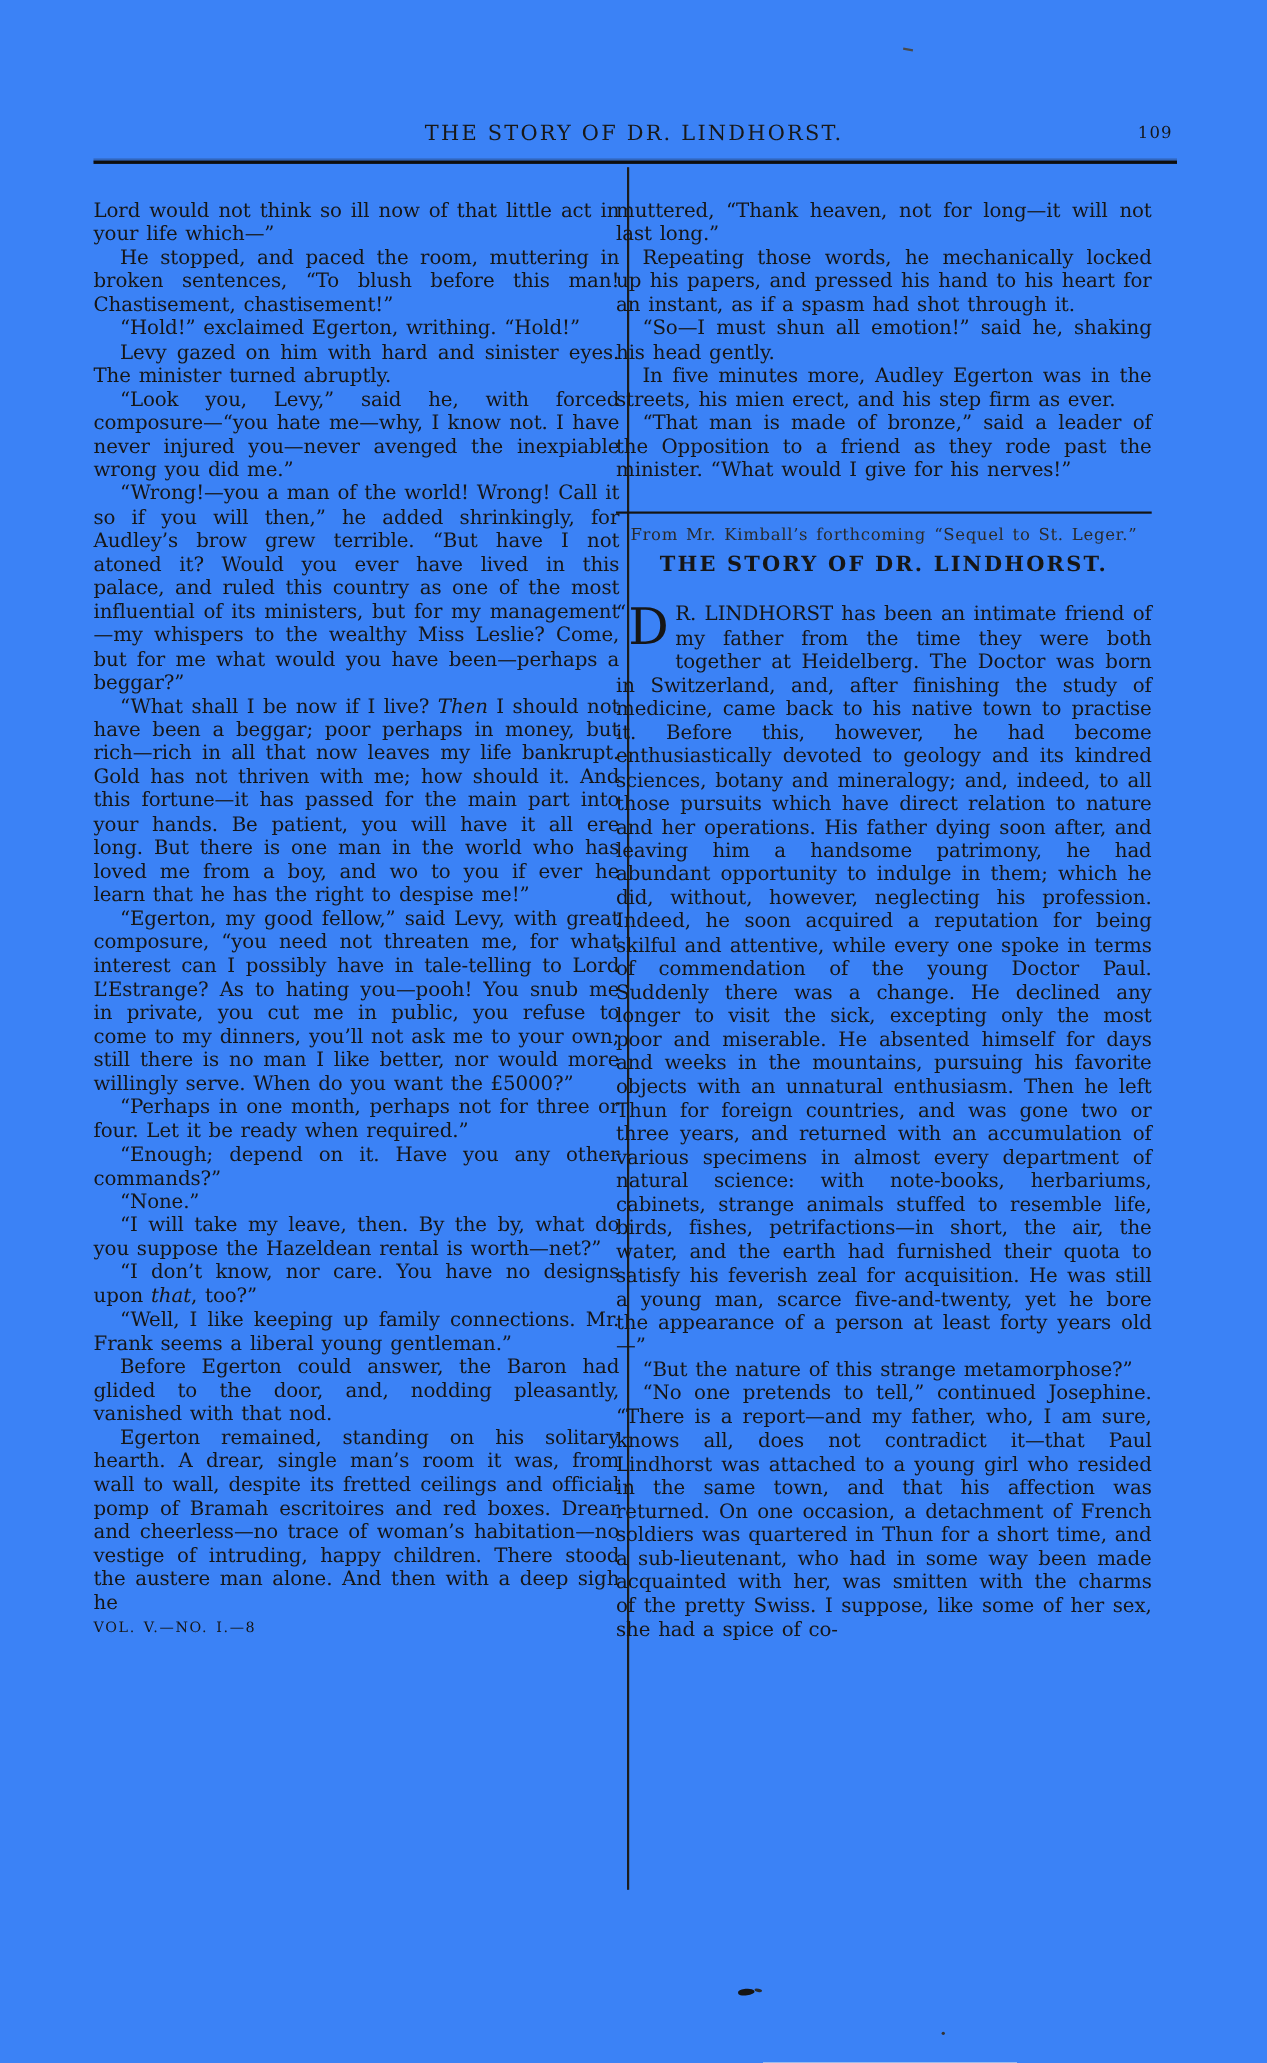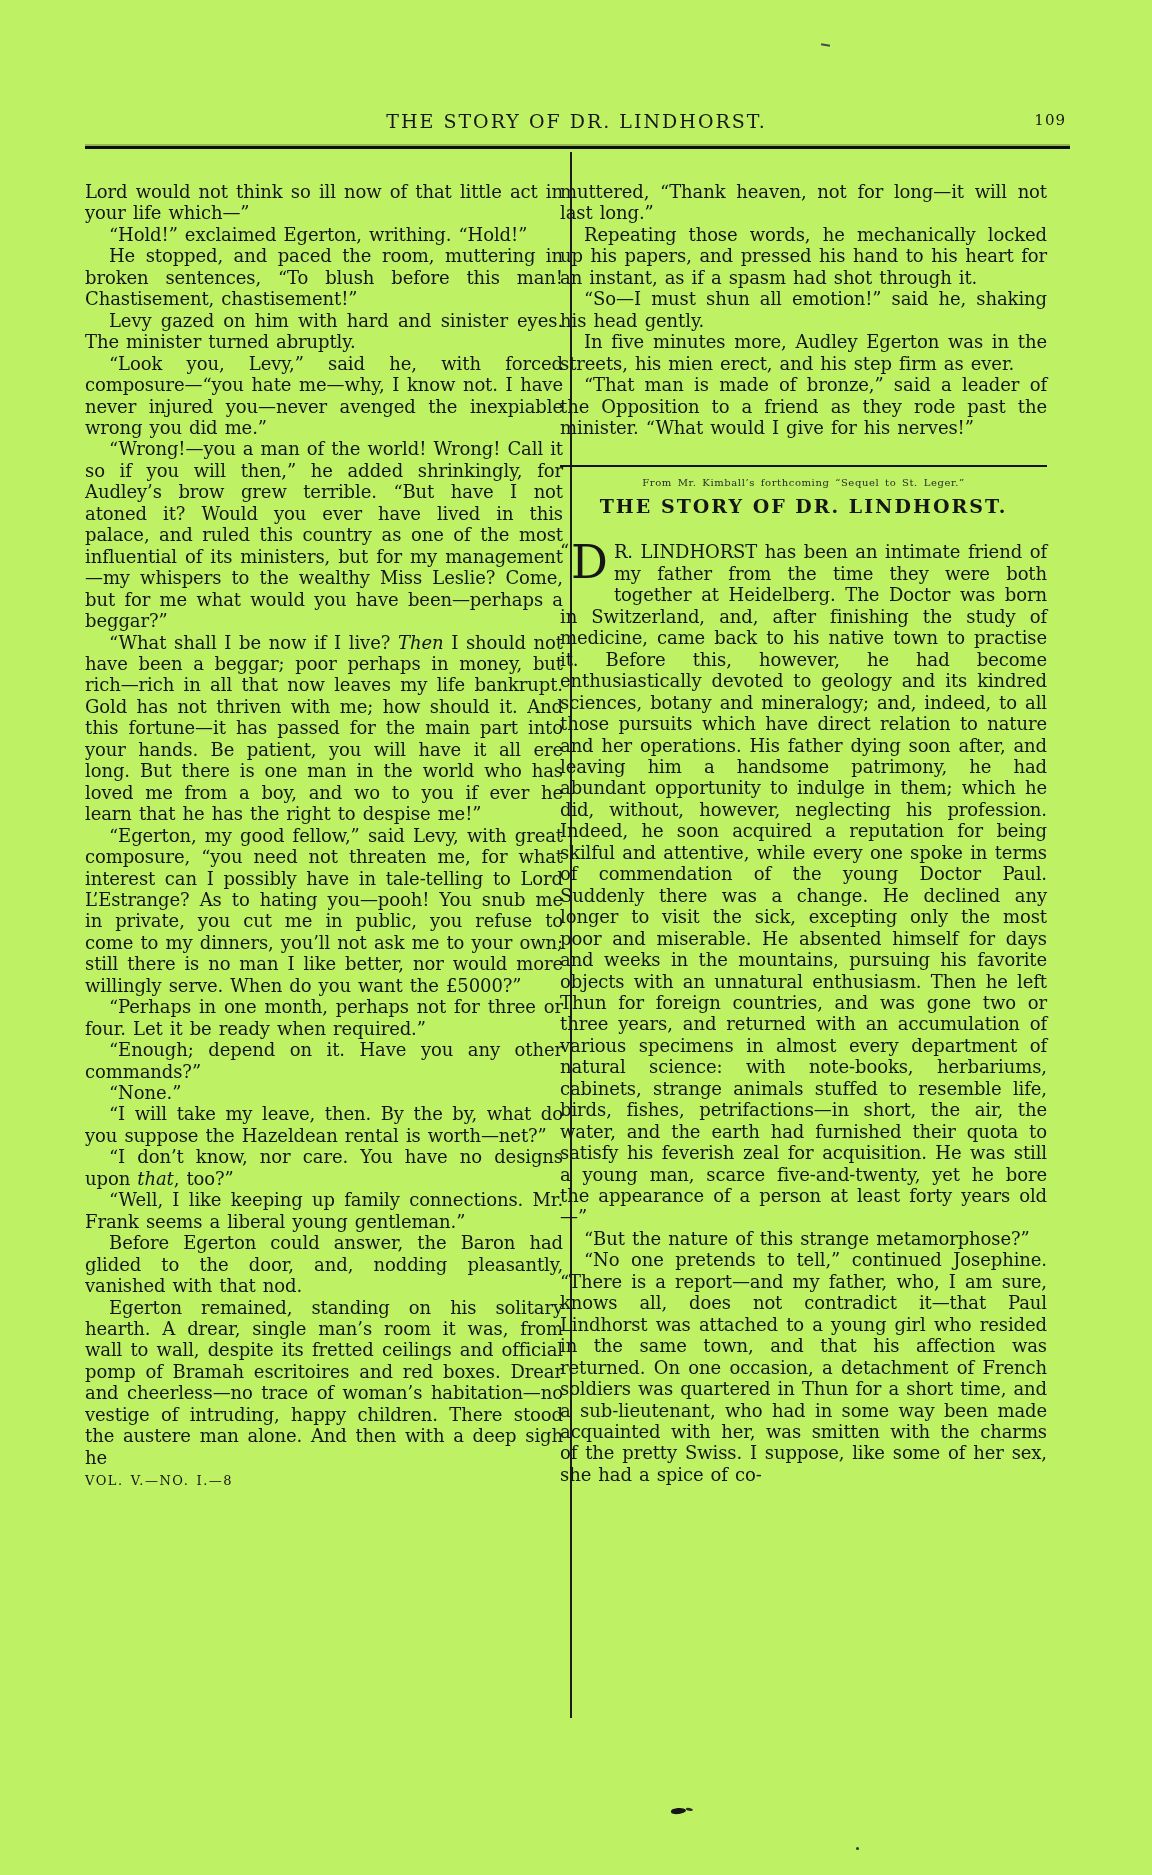--- a/index.html
+++ b/index.html
@@ -1,20 +1,20 @@
 <!DOCTYPE html>
 <html><head>
 <meta charset="utf-8">
 <style>
   * { margin:0; padding:0; box-sizing:border-box; }
   html,body { background:#e8e8e8; }
   .page {
     position:relative;
     width:1152px; height:1875px;
-    background:#bef264;
+    background:#3b82f6;
     color:#161616;
     font-family:"DejaVu Serif","Liberation Serif",serif;
     overflow:hidden;
     margin:0 auto;
   }
   
   .running-head {
     position:absolute; left:85px; top:110px; width:983px; height:28px;
   }
   .head-title {
@@ -50,21 +50,21 @@
   .vol-line {
     margin-top:2px; text-align:left;
     font-size:13px; letter-spacing:1.5px; text-indent:0;
   }
   
   .section-rule {
     margin-top:27px; height:2px; background:#141414; width:100%;
   }
   .credit-line {
     margin-top:10px; text-align:center;
-    font-size:10px; letter-spacing:0.6px; color:#2a2a2a;
+    font-size:15px; letter-spacing:0.6px; color:#2a2a2a;
     word-spacing:2px;
   }
   .article-title {
     margin-top:7px; margin-bottom:3px; text-align:center;
     font-size:19px; letter-spacing:2px; white-space:nowrap;
   }
   
   .dropcap-group {
     float:left; height:42px; margin:1px 6px 0 0;
     display:flex; align-items:flex-start;
@@ -99,22 +99,22 @@
   <div class="running-head">
     <div class="head-title">THE STORY OF DR. LINDHORST.</div>
     <div class="page-number">109</div>
   </div>
   <div class="head-rule"></div>
 
   <div class="col-divider"></div>
 
   <div class="column col-left">
     <p class="para no-indent">Lord would not think so ill now of that little act in your life which—”</p>
+    <p class="para">He stopped, and paced the room, muttering in broken sentences, “To blush before this man! Chastisement, chastisement!”</p>
     <p class="para">“Hold!” exclaimed Egerton, writhing. “Hold!”</p>
-    <p class="para">He stopped, and paced the room, muttering in broken sentences, “To blush before this man! Chastisement, chastisement!”</p>
     <p class="para">Levy gazed on him with hard and sinister eyes. The minister turned abruptly.</p>
     <p class="para">“Look you, Levy,” said he, with forced composure—“you hate me—why, I know not. I have never injured you—never avenged the inexpiable wrong you did me.”</p>
     <p class="para">“Wrong!—you a man of the world! Wrong! Call it so if you will then,” he added shrinkingly, for Audley’s brow grew terrible. “But have I not atoned it? Would you ever have lived in this palace, and ruled this country as one of the most influential of its ministers, but for my management—my whispers to the wealthy Miss Leslie? Come, but for me what would you have been—perhaps a beggar?”</p>
     <p class="para">“What shall I be now if I live? <i>Then</i> I should not have been a beggar; poor perhaps in money, but rich—rich in all that now leaves my life bankrupt. Gold has not thriven with me; how should it. And this fortune—it has passed for the main part into your hands. Be patient, you will have it all ere long. But there is one man in the world who has loved me from a boy, and wo to you if ever he learn that he has the right to despise me!”</p>
     <p class="para">“Egerton, my good fellow,” said Levy, with great composure, “you need not threaten me, for what interest can I possibly have in tale-telling to Lord L’Estrange? As to hating you—pooh! You snub me in private, you cut me in public, you refuse to come to my dinners, you’ll not ask me to your own; still there is no man I like better, nor would more willingly serve. When do you want the £5000?”</p>
     <p class="para">“Perhaps in one month, perhaps not for three or four. Let it be ready when required.”</p>
     <p class="para">“Enough; depend on it. Have you any other commands?”</p>
     <p class="para">“None.”</p>
     <p class="para">“I will take my leave, then. By the by, what do you suppose the Hazeldean rental is worth—net?”</p>
     <p class="para">“I don’t know, nor care. You have no designs upon <i>that</i>, too?”</p>

